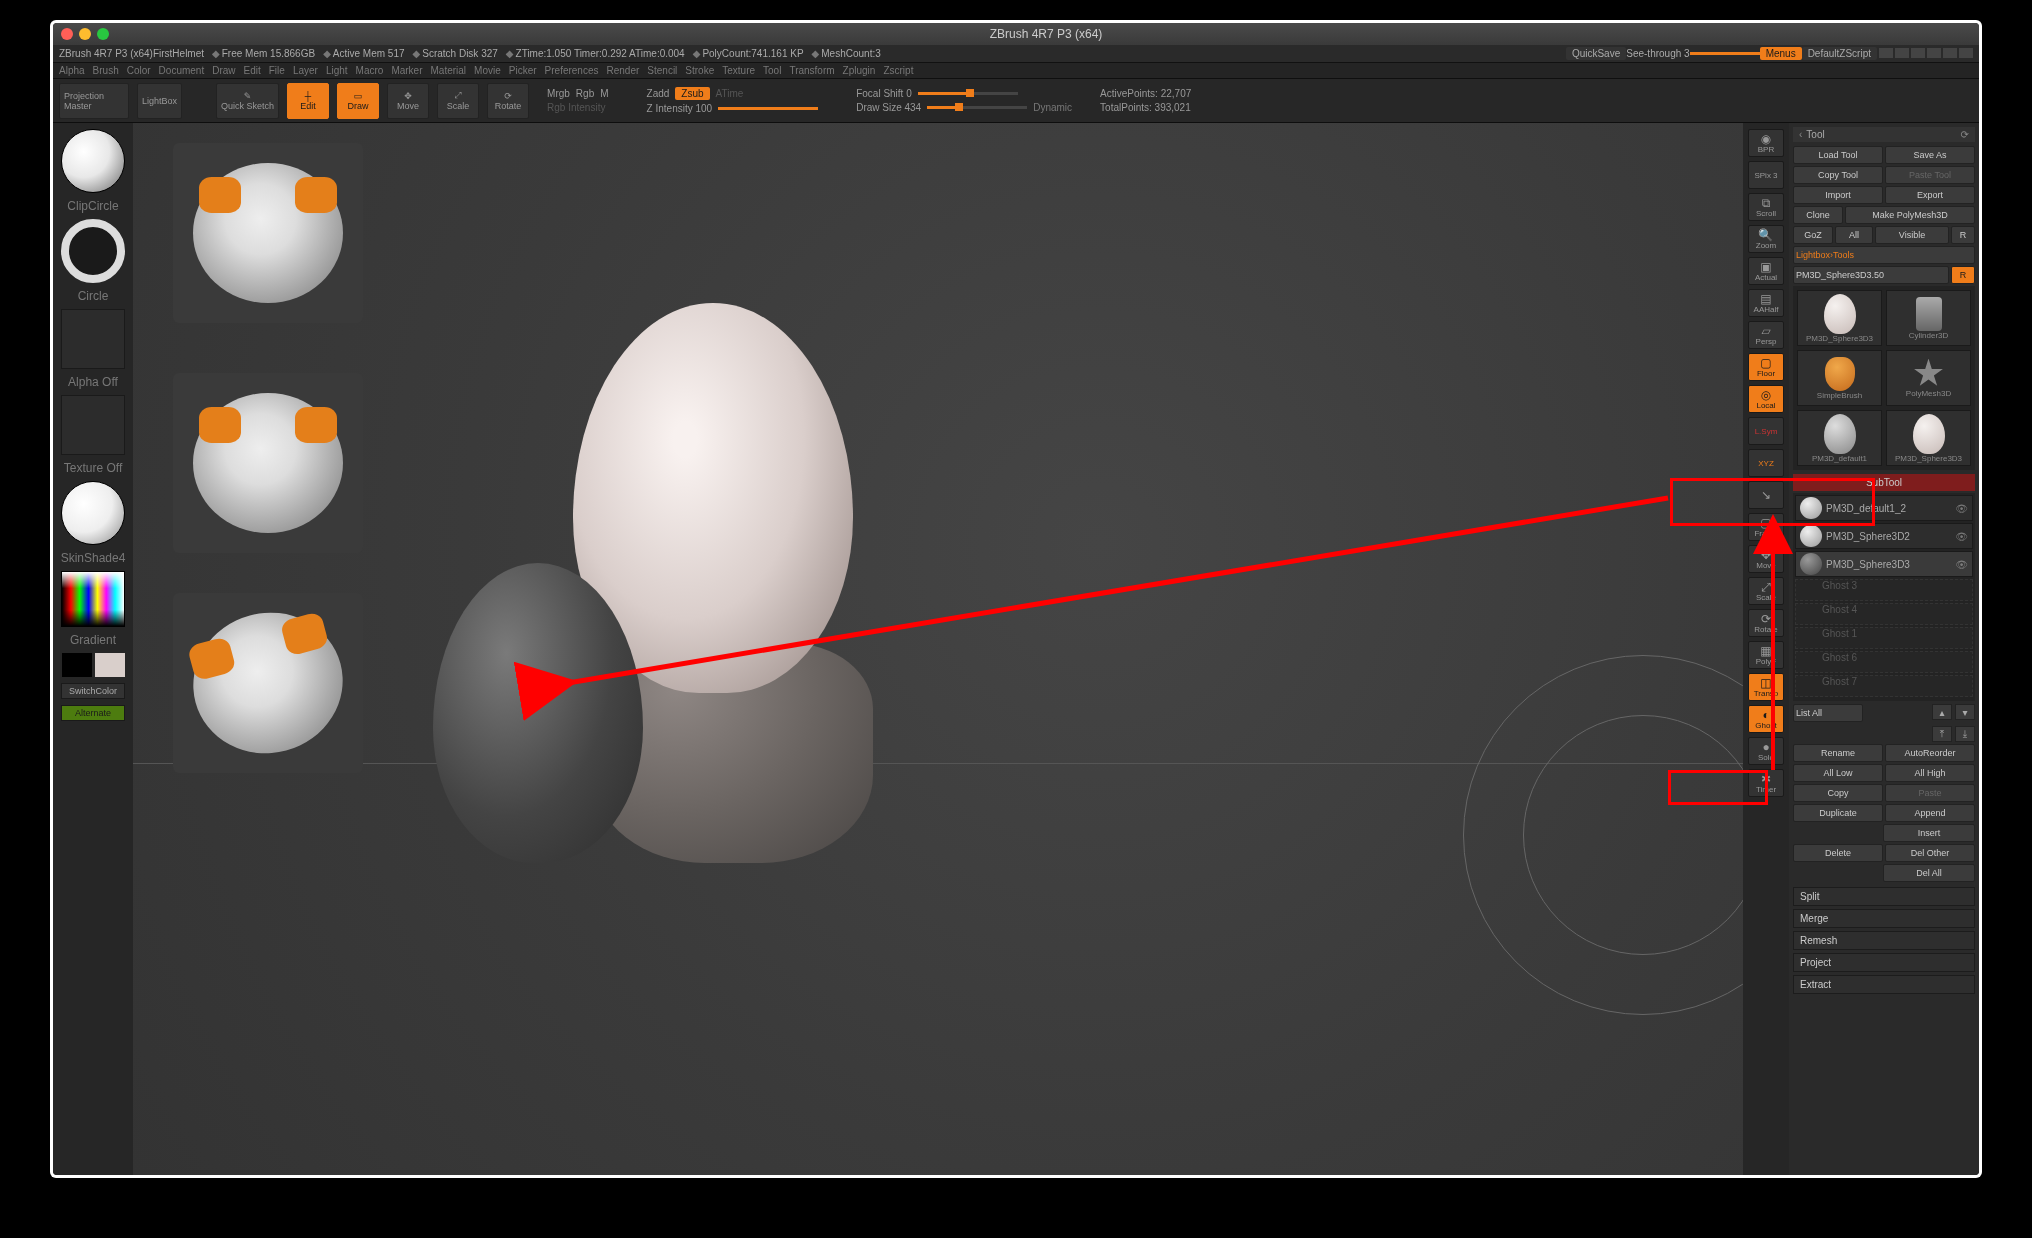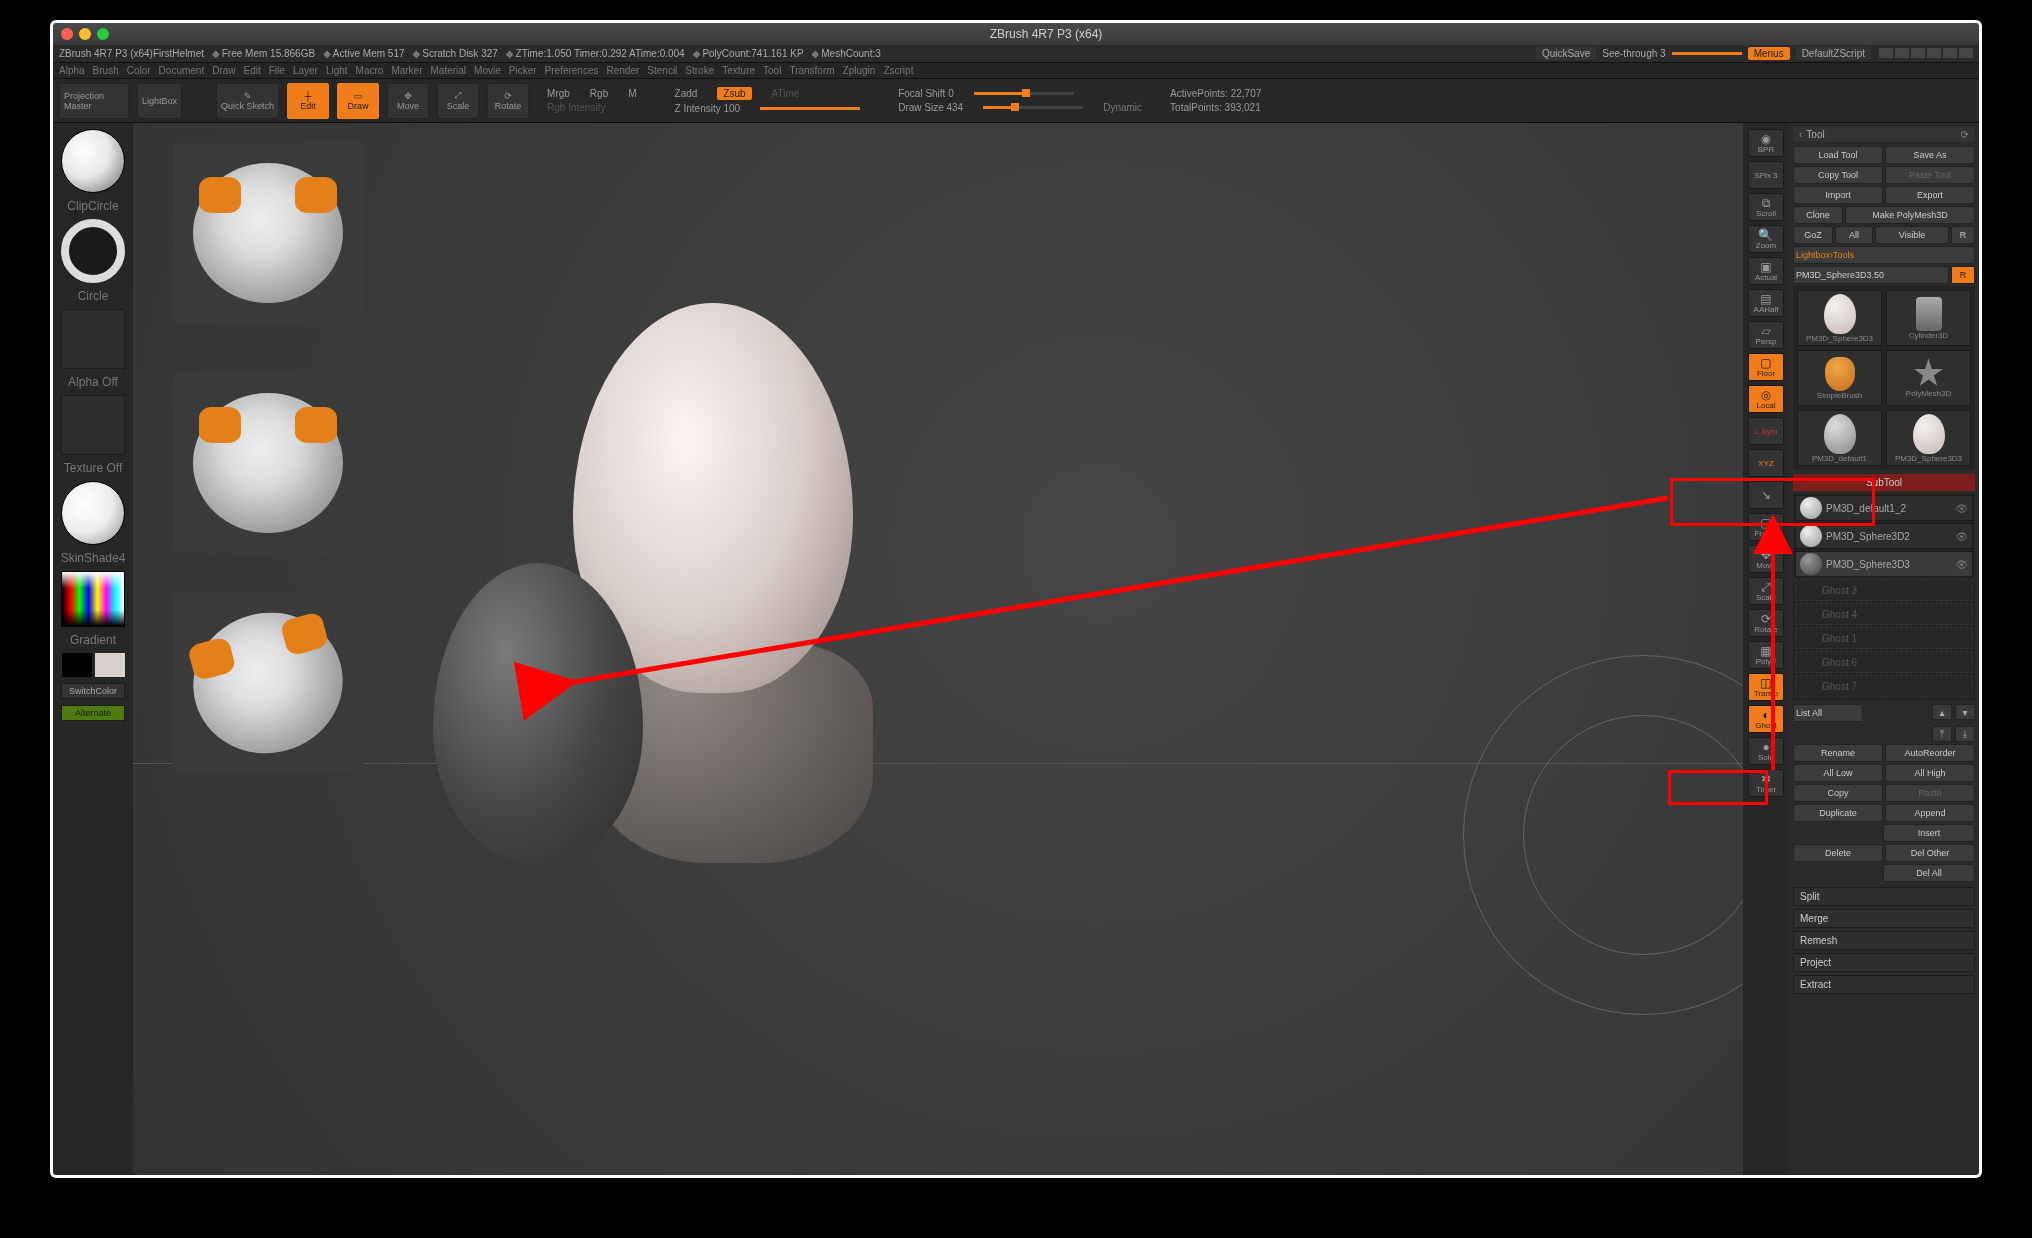--- a/index.html
+++ b/index.html
@@ -42,21 +42,21 @@
 
   .statusbar {
     height:18px; background:#2a2a2a;
     display:flex; align-items:center;
     font-size:10px; color:#aaa;
     padding:0 6px;
     border-bottom:1px solid #111;
   }
   .statusbar .sitem { margin-right:6px; white-space:nowrap;}
   .dot{color:#777;margin:0 2px;}
-  .status-right{margin-left:auto;display:flex;align-items:center;gap:6px;}
+  .status-right{margin-left:auto;display:flex;align-items:center;gap:0;}
   .btn-orange{background:#f07d1a;color:#1a1a1a;padding:1px 6px;border-radius:2px;}
   .btn-dark{background:#333;color:#aaa;padding:1px 6px;border-radius:2px;}
   .slider-track{width:70px;height:3px;background:#f07d1a;display:inline-block;vertical-align:middle;}
   .tiny-icons span{display:inline-block;width:14px;height:10px;background:#444;margin-left:2px;}
 
   .menubar{
     height:16px;background:#242424;
     display:flex;align-items:center;
     padding:0 6px;color:#777;font-size:10px;
     border-bottom:1px solid #0f0f0f;
@@ -72,21 +72,21 @@
     border-bottom:1px solid #0e0e0e;
   }
   .shelf-btn{
     display:flex;flex-direction:column;align-items:center;justify-content:center;
     min-width:42px;height:36px;background:#333;border:1px solid #222;
     border-radius:2px;color:#999;font-size:9px;padding:2px 4px;
   }
   .shelf-btn.double{min-width:70px;width:70px;}
   .shelf-btn.active{background:#f07d1a;color:#1a1a1a;border-color:#f07d1a;}
   .slider-group{display:flex;flex-direction:column;gap:3px;}
-  .slider-row{display:flex;align-items:center;gap:20px;}
+  .slider-row{display:flex;align-items:center;gap:6px;}
   .slider-row .track{width:100px;height:3px;background:#444;position:relative;}
   .slider-row .track .fill{position:absolute;top:0;left:0;height:100%;background:#f07d1a;}
   .slider-row .knob{width:8px;height:8px;background:#f07d1a;position:absolute;top:-3px;}
 
   .main-area {
     position:absolute;
     top: 100px; left:0; right:0; bottom:0;
     display:flex;
   }
   .left-tray{
@@ -192,21 +192,21 @@
   .thumb-item .cyl{width:26px;height:34px;background:linear-gradient(#aaa,#666);border-radius:4px;}
   .thumb-item .brush{width:30px;height:34px;background:radial-gradient(circle at 40% 30%,#f0a84a,#c4691b);border-radius:40% 40% 50% 50%;}
   .thumb-item .star{width:30px;height:30px;background:#888;clip-path:polygon(50% 0%, 61% 35%, 98% 35%, 68% 57%, 79% 91%, 50% 70%, 21% 91%, 32% 57%, 2% 35%, 39% 35%);}
   .section-head{background:#7f1d1d;padding:3px 6px;margin:4px 0 2px 0;color:#ccc;text-align:center;}
   .sub-list{background:#232323;padding:2px;}
   .sub-item{display:flex;align-items:center;gap:4px;background:#2d2d2d;padding:2px 4px;margin-bottom:2px;border:1px solid #1a1a1a;position:relative;height:26px;}
   .sub-item .sicon{width:22px;height:22px;background:radial-gradient(circle at 35% 30%,#eee,#999);border-radius:50%;}
   .sub-item .sicon.dark{background:radial-gradient(circle at 35% 30%,#999,#444);}
   .sub-item .eye{margin-left:auto;opacity:.6;}
   .sub-item.selected{background:#3a3a3a;}
-  .ghost-slot{height:22px;background:#262626;border:1px dashed #333;margin-bottom:2px;color:#555;display:flex;align-items:center;padding-left:26px;}
+  .ghost-slot{height:22px;background:#262626;border:1px dashed #333;margin-bottom:2px;color:#555;display:flex;align-items:flex-start;padding-left:26px;}
   .arrows{display:flex;gap:3px;}
   .arrows .ab{width:20px;height:16px;background:#3b3b3b;border:1px solid #222;display:flex;align-items:center;justify-content:center;}
   .collapse-row{display:flex;align-items:center;gap:4px;padding:3px 6px;background:#2e2e2e;border:1px solid #1c1c1c;margin-top:3px;color:#ccc;}
   .collapse-row .chev{color:#888;}
 
   
   .anno{position:absolute;pointer-events:none;}
   .red-box{border:3px solid #f00;position:absolute;}
   .red-arrow-svg{position:absolute;overflow:visible;}
 </style>

